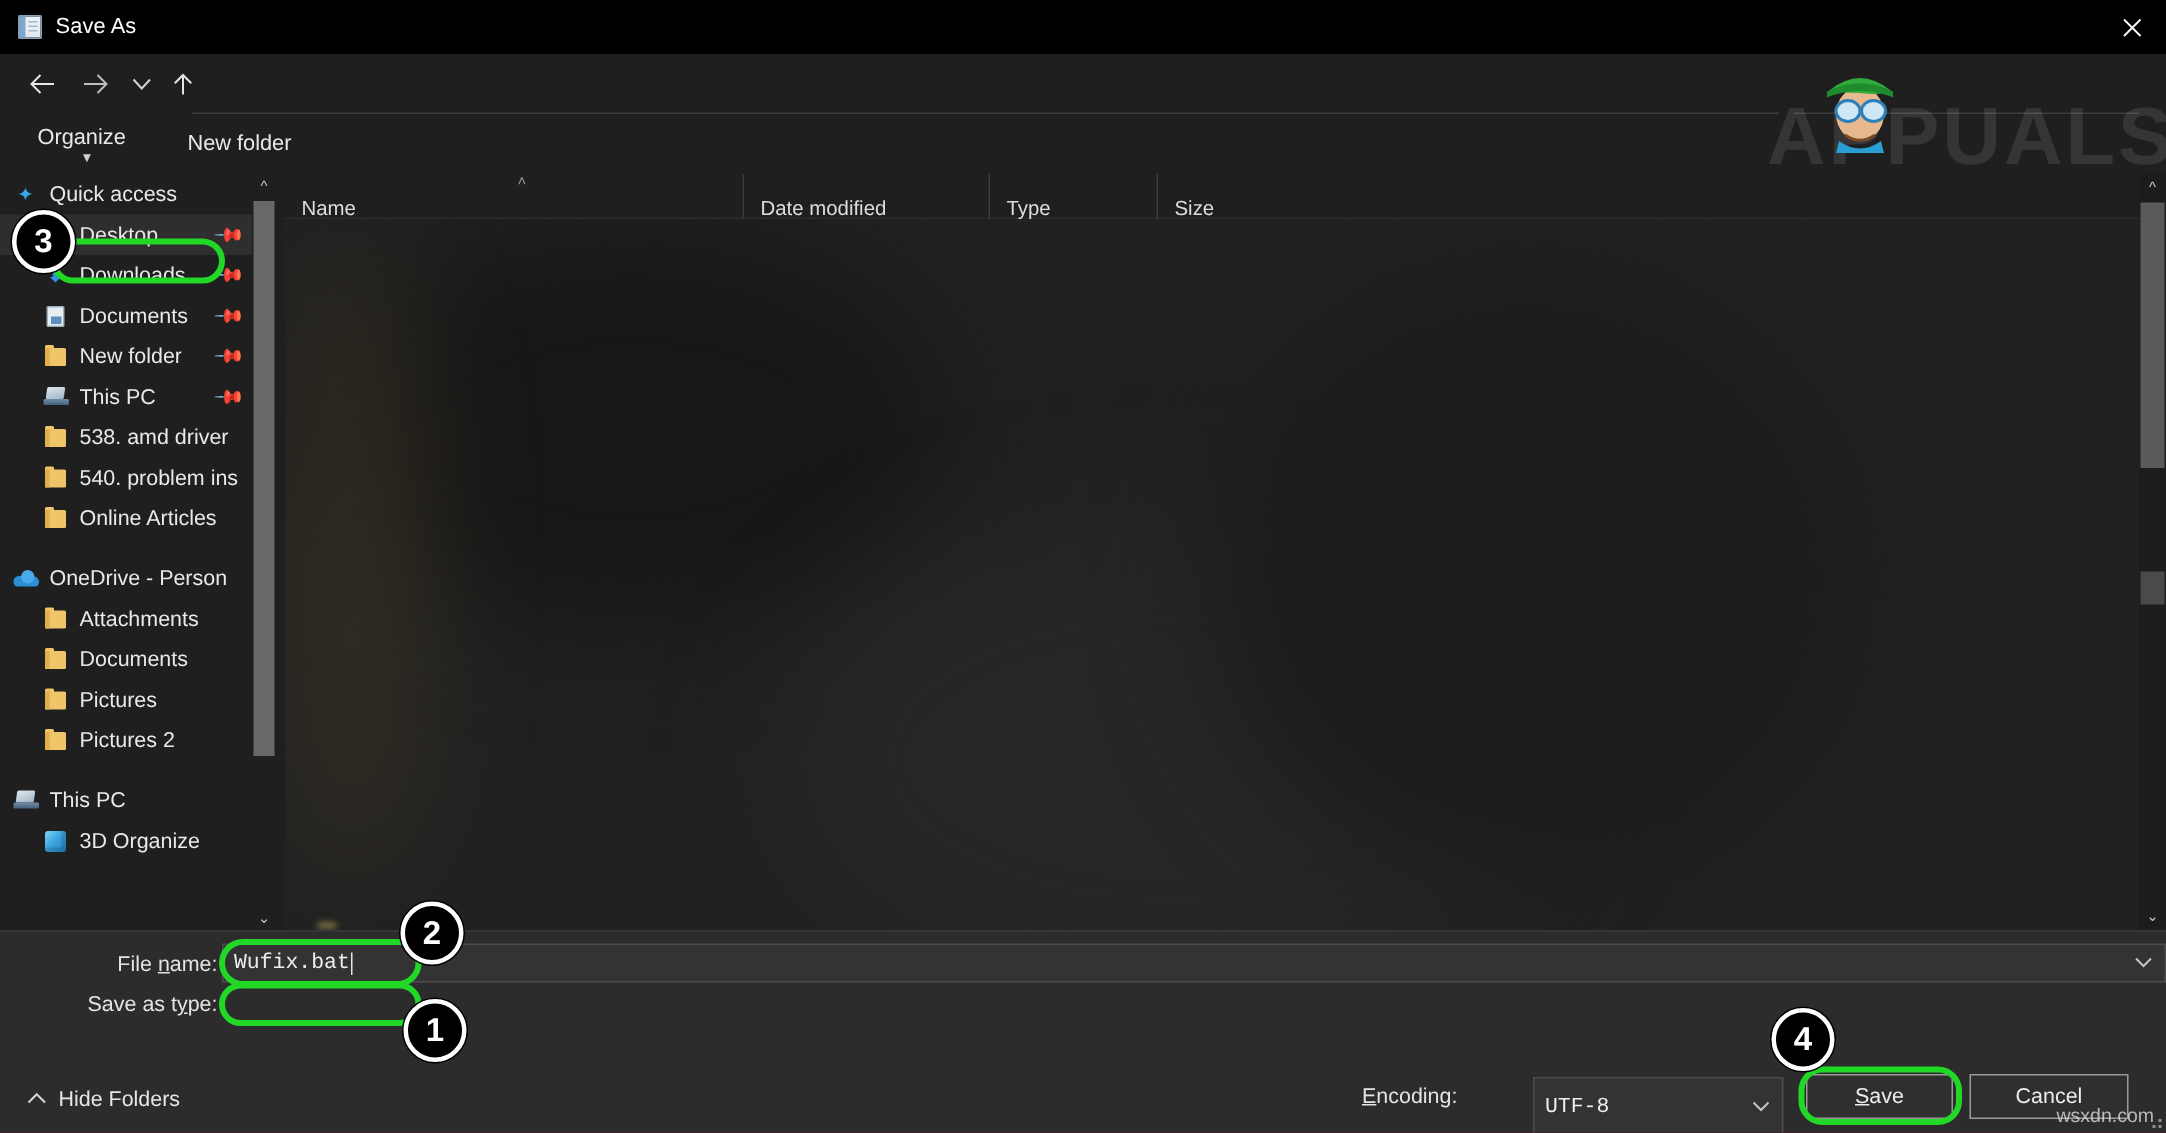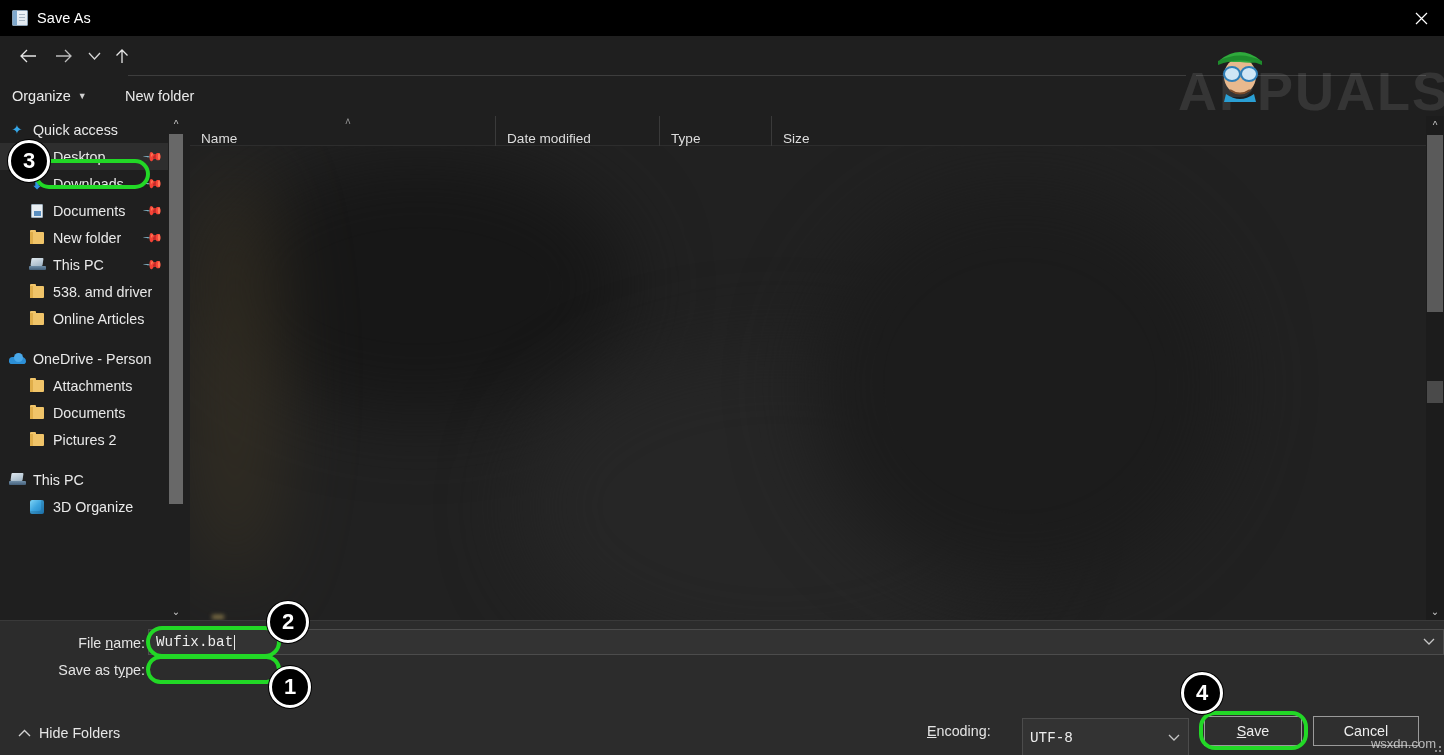--- a/index.html
+++ b/index.html
@@ -91,21 +91,21 @@
 
   
   .cmdbar {
     position: absolute; left: 0; top: 76px; width: 1444px; height: 40px;
     background: #1f1f1f;
   }
   .cmd-item {
     position: absolute; top: 8px; height: 24px;
     color: #e9e9e9; font-size: 14.5px; display: flex; align-items: center;
   }
-  .cmd-organize { left: 12px; }
+  .cmd-organize { left: 25px; flex-direction: column; }
   .cmd-newfolder { left: 125px; }
   .caret-dn { margin-left: 7px; font-size: 9px; color: #cfcfcf; }
 
   .viewmode {
     position: absolute; left: 1330px; top: 85px; width: 24px; height: 22px;
   }
   .vm-col {
     position: absolute; left: 0; top: 1px; width: 9px; height: 19px;
     background: #ffffff;
   }
@@ -280,21 +280,21 @@
     display: inline-block; width: 1px; height: 15px; background: #e6e6e6;
     vertical-align: -3px; margin-left: 1px;
   }
 
   .hidefolders {
     position: absolute; left: 18px; top: 722px; height: 22px;
     display: flex; align-items: center; color: #e6e6e6; font-size: 14.3px;
   }
   .hf-caret { margin-right: 8px; font-size: 11px; color: #d4d4d4; }
 
-  .enc-lbl { position: absolute; left: 927px; top: 723px; color: #e4e4e4; font-size: 14.3px; }
+  .enc-lbl { position: absolute; left: 908px; top: 723px; color: #e4e4e4; font-size: 14.3px; }
   #encoding-combo { left: 1022px; top: 718px; width: 167px; height: 40px; }
 
   .btn {
     position: absolute; background: #2f2f2f; border: 1px solid #9a9a9a;
     color: #ededed; font-size: 14.3px;
     display: flex; align-items: center; justify-content: center;
   }
   #save-button   { left: 1204px; top: 716px; width: 98px; height: 30px; }
   #cancel-button { left: 1313px; top: 716px; width: 106px; height: 30px; }
 
@@ -485,40 +485,52 @@
         <div class="nav-row indent">
           <span class="nav-ico">
             <span class="ic-folder"></span>
           </span>
           <span class="nav-lbl">538. amd driver</span>
         </div>
         <div class="nav-row indent">
           <span class="nav-ico">
             <span class="ic-folder"></span>
           </span>
+          <span class="nav-lbl">540. problem ins</span>
+        </div>
+        <div class="nav-row indent">
+          <span class="nav-ico">
+            <span class="ic-folder"></span>
+          </span>
           <span class="nav-lbl">Online Articles</span>
         </div>
         <div class="spacer-row"></div>
         <div class="nav-row">
           <span class="nav-ico">
             <span class="ic-cloud"></span>
           </span>
           <span class="nav-lbl">OneDrive - Person</span>
         </div>
         <div class="nav-row indent">
           <span class="nav-ico">
             <span class="ic-folder"></span>
           </span>
           <span class="nav-lbl">Attachments</span>
         </div>
         <div class="nav-row indent">
           <span class="nav-ico">
             <span class="ic-folder"></span>
           </span>
           <span class="nav-lbl">Documents</span>
+        </div>
+        <div class="nav-row indent">
+          <span class="nav-ico">
+            <span class="ic-folder"></span>
+          </span>
+          <span class="nav-lbl">Pictures</span>
         </div>
         <div class="nav-row indent">
           <span class="nav-ico">
             <span class="ic-folder"></span>
           </span>
           <span class="nav-lbl">Pictures 2</span>
         </div>
         <div class="spacer-row"></div>
         <div class="nav-row">
           <span class="nav-ico">

